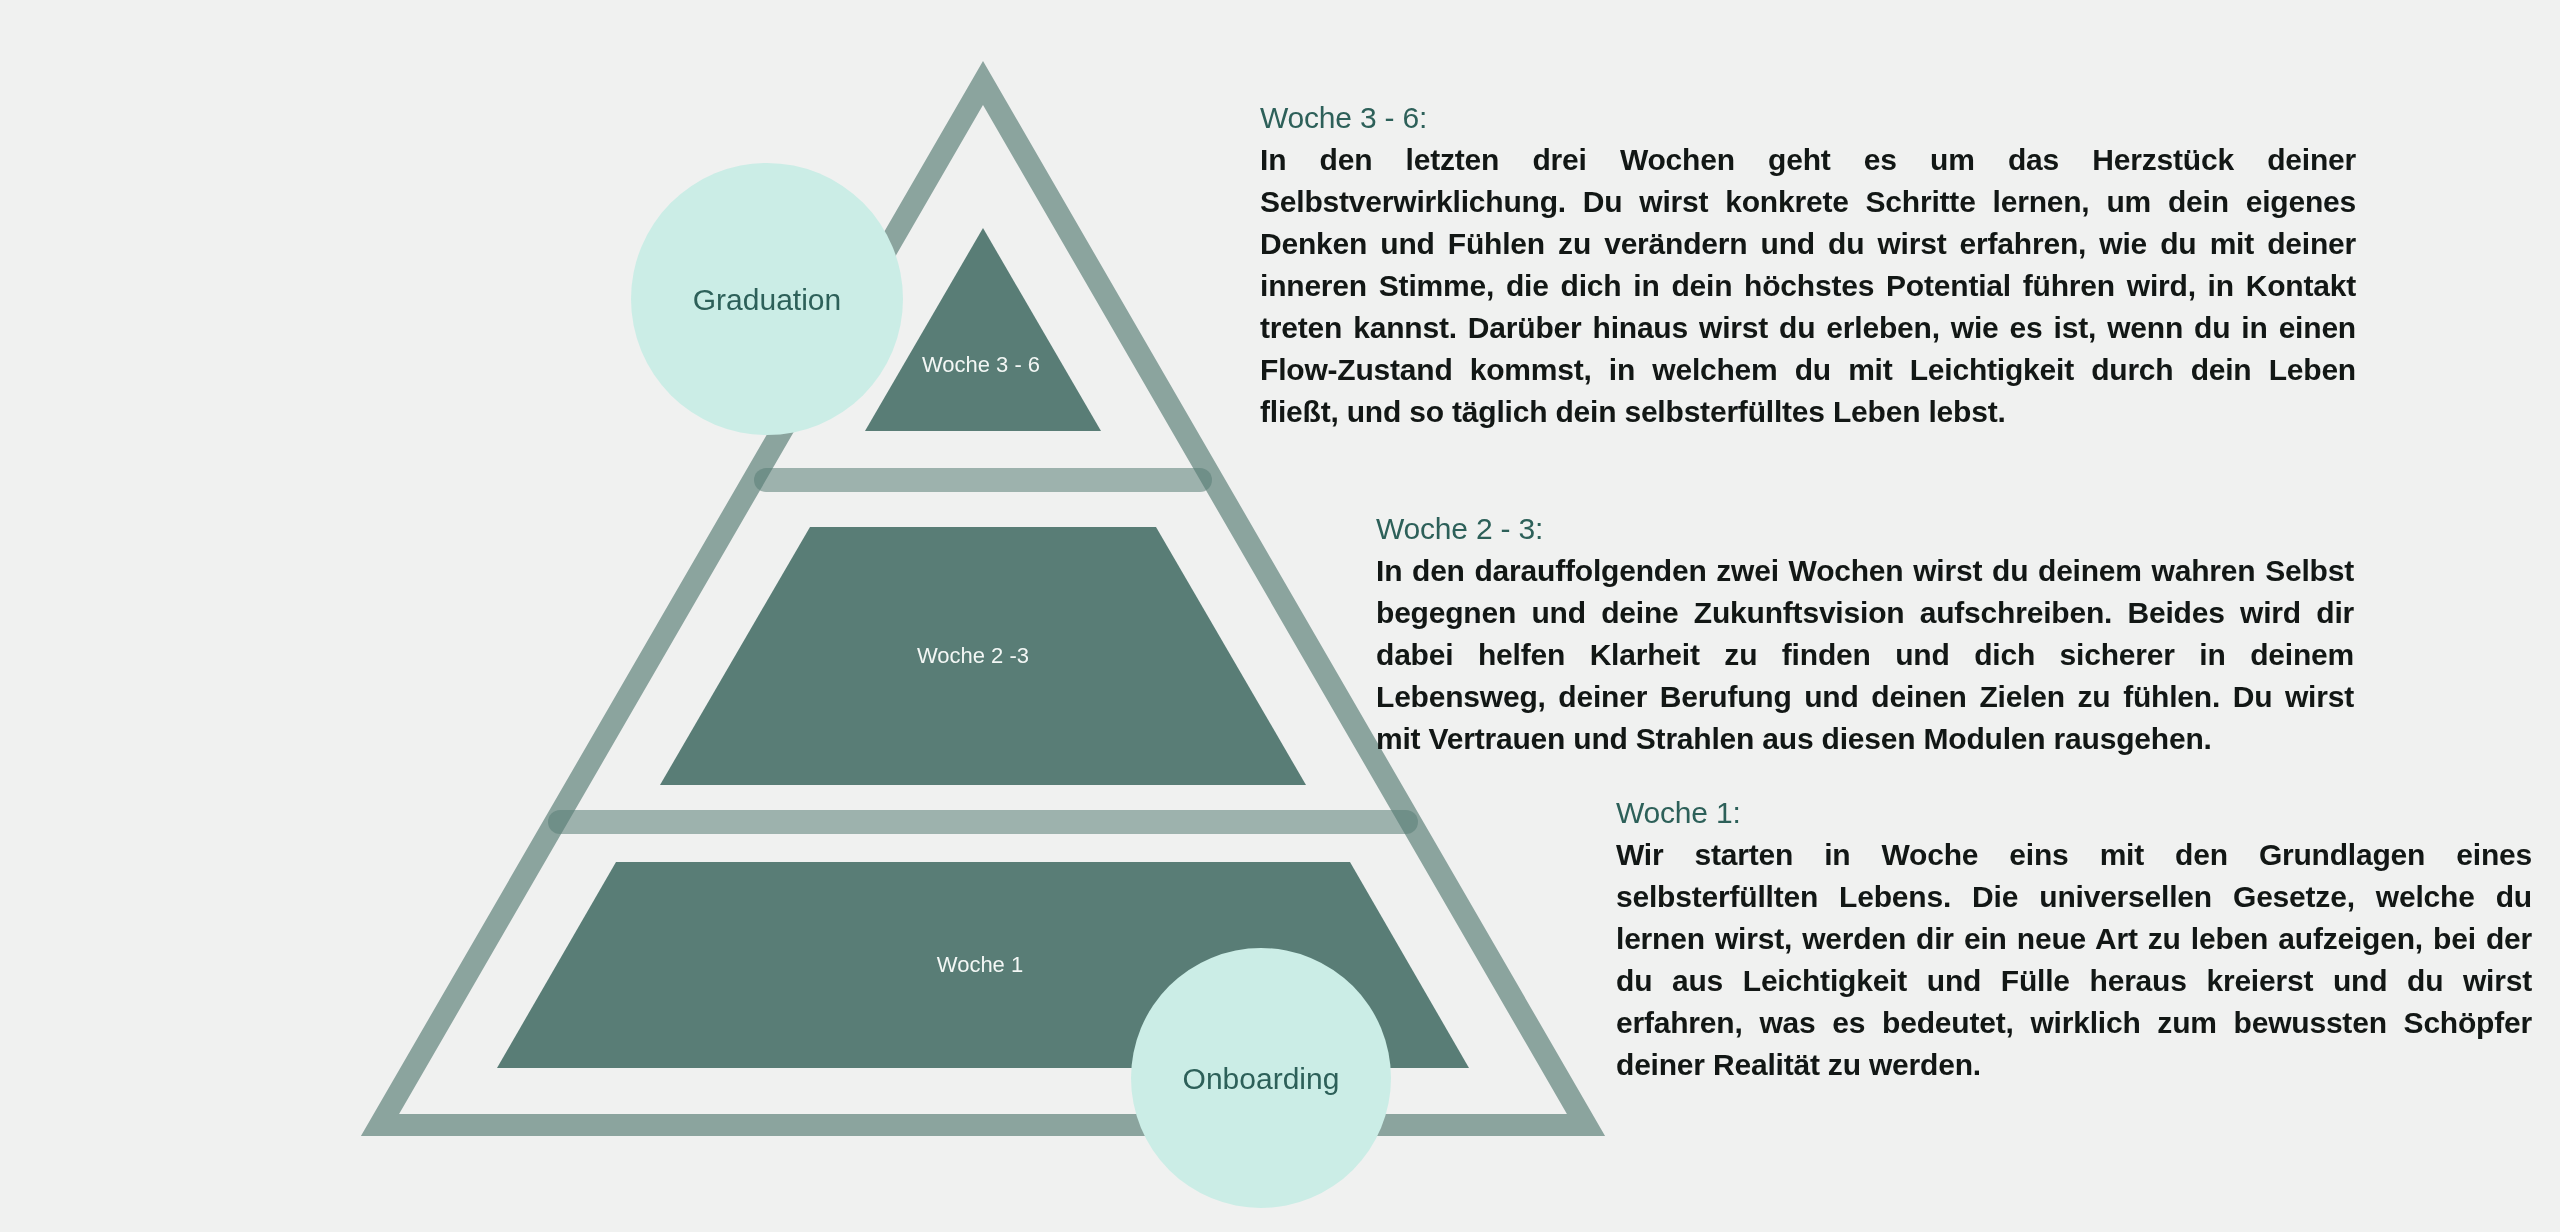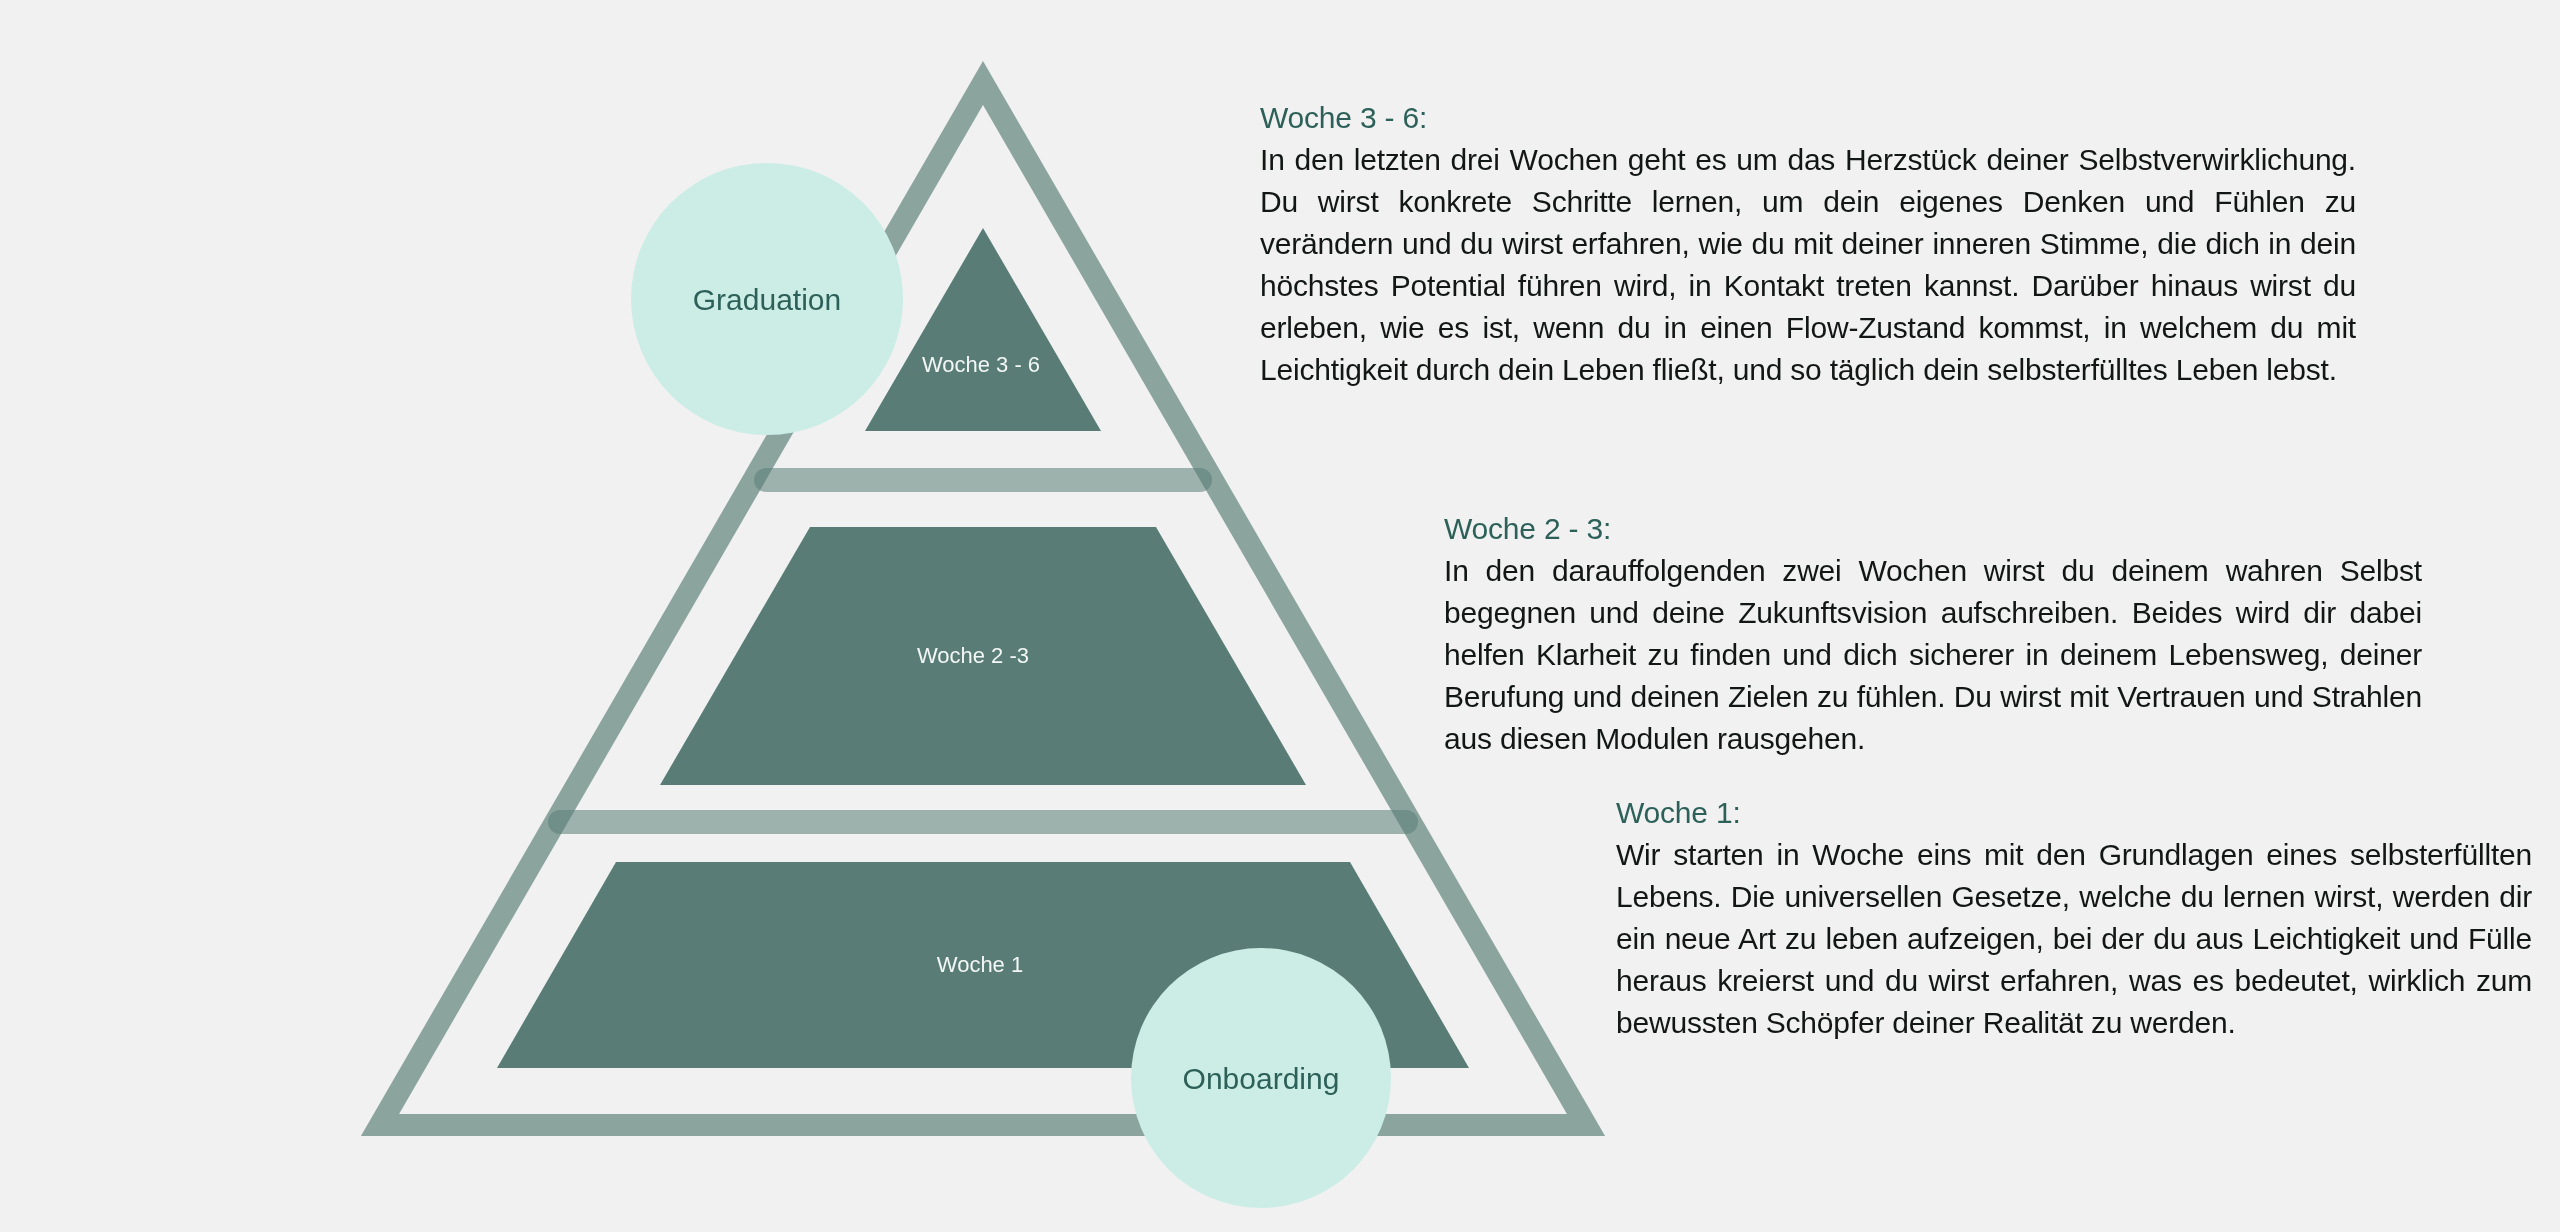--- a/index.html
+++ b/index.html
@@ -26,24 +26,24 @@
   .text-block { position: absolute; font-size: 30px; line-height: 42px; letter-spacing: -0.2px; }
   .text-block h2 {
     margin: 0; padding: 0;
     font-size: 30px; line-height: 42px; font-weight: 400;
     color: #2d6059;
   }
   .text-block p {
     margin: 0; padding: 0;
     text-align: justify;
     color: #121715;
-    font-weight: 400;
+    font-weight: 700;
   }
   #text-block-1 { left: 1260px; top: 97px;  width: 1096px; }
-  #text-block-2 { left: 1444px; top: 508px; width: 978px; }
+  #text-block-2 { left: 1376px; top: 508px; width: 978px; }
   #text-block-3 { left: 1616px; top: 792px; width: 916px; }
 </style>
 </head>
 <body>
 
 <div id="stage">
 
   <svg id="pyramid-svg" width="2560" height="1232" viewBox="0 0 2560 1232">
 
     <polygon points="983,83 380,1125 1586,1125" fill="none" stroke="#597D76" stroke-opacity="0.67" stroke-width="22"></polygon>

